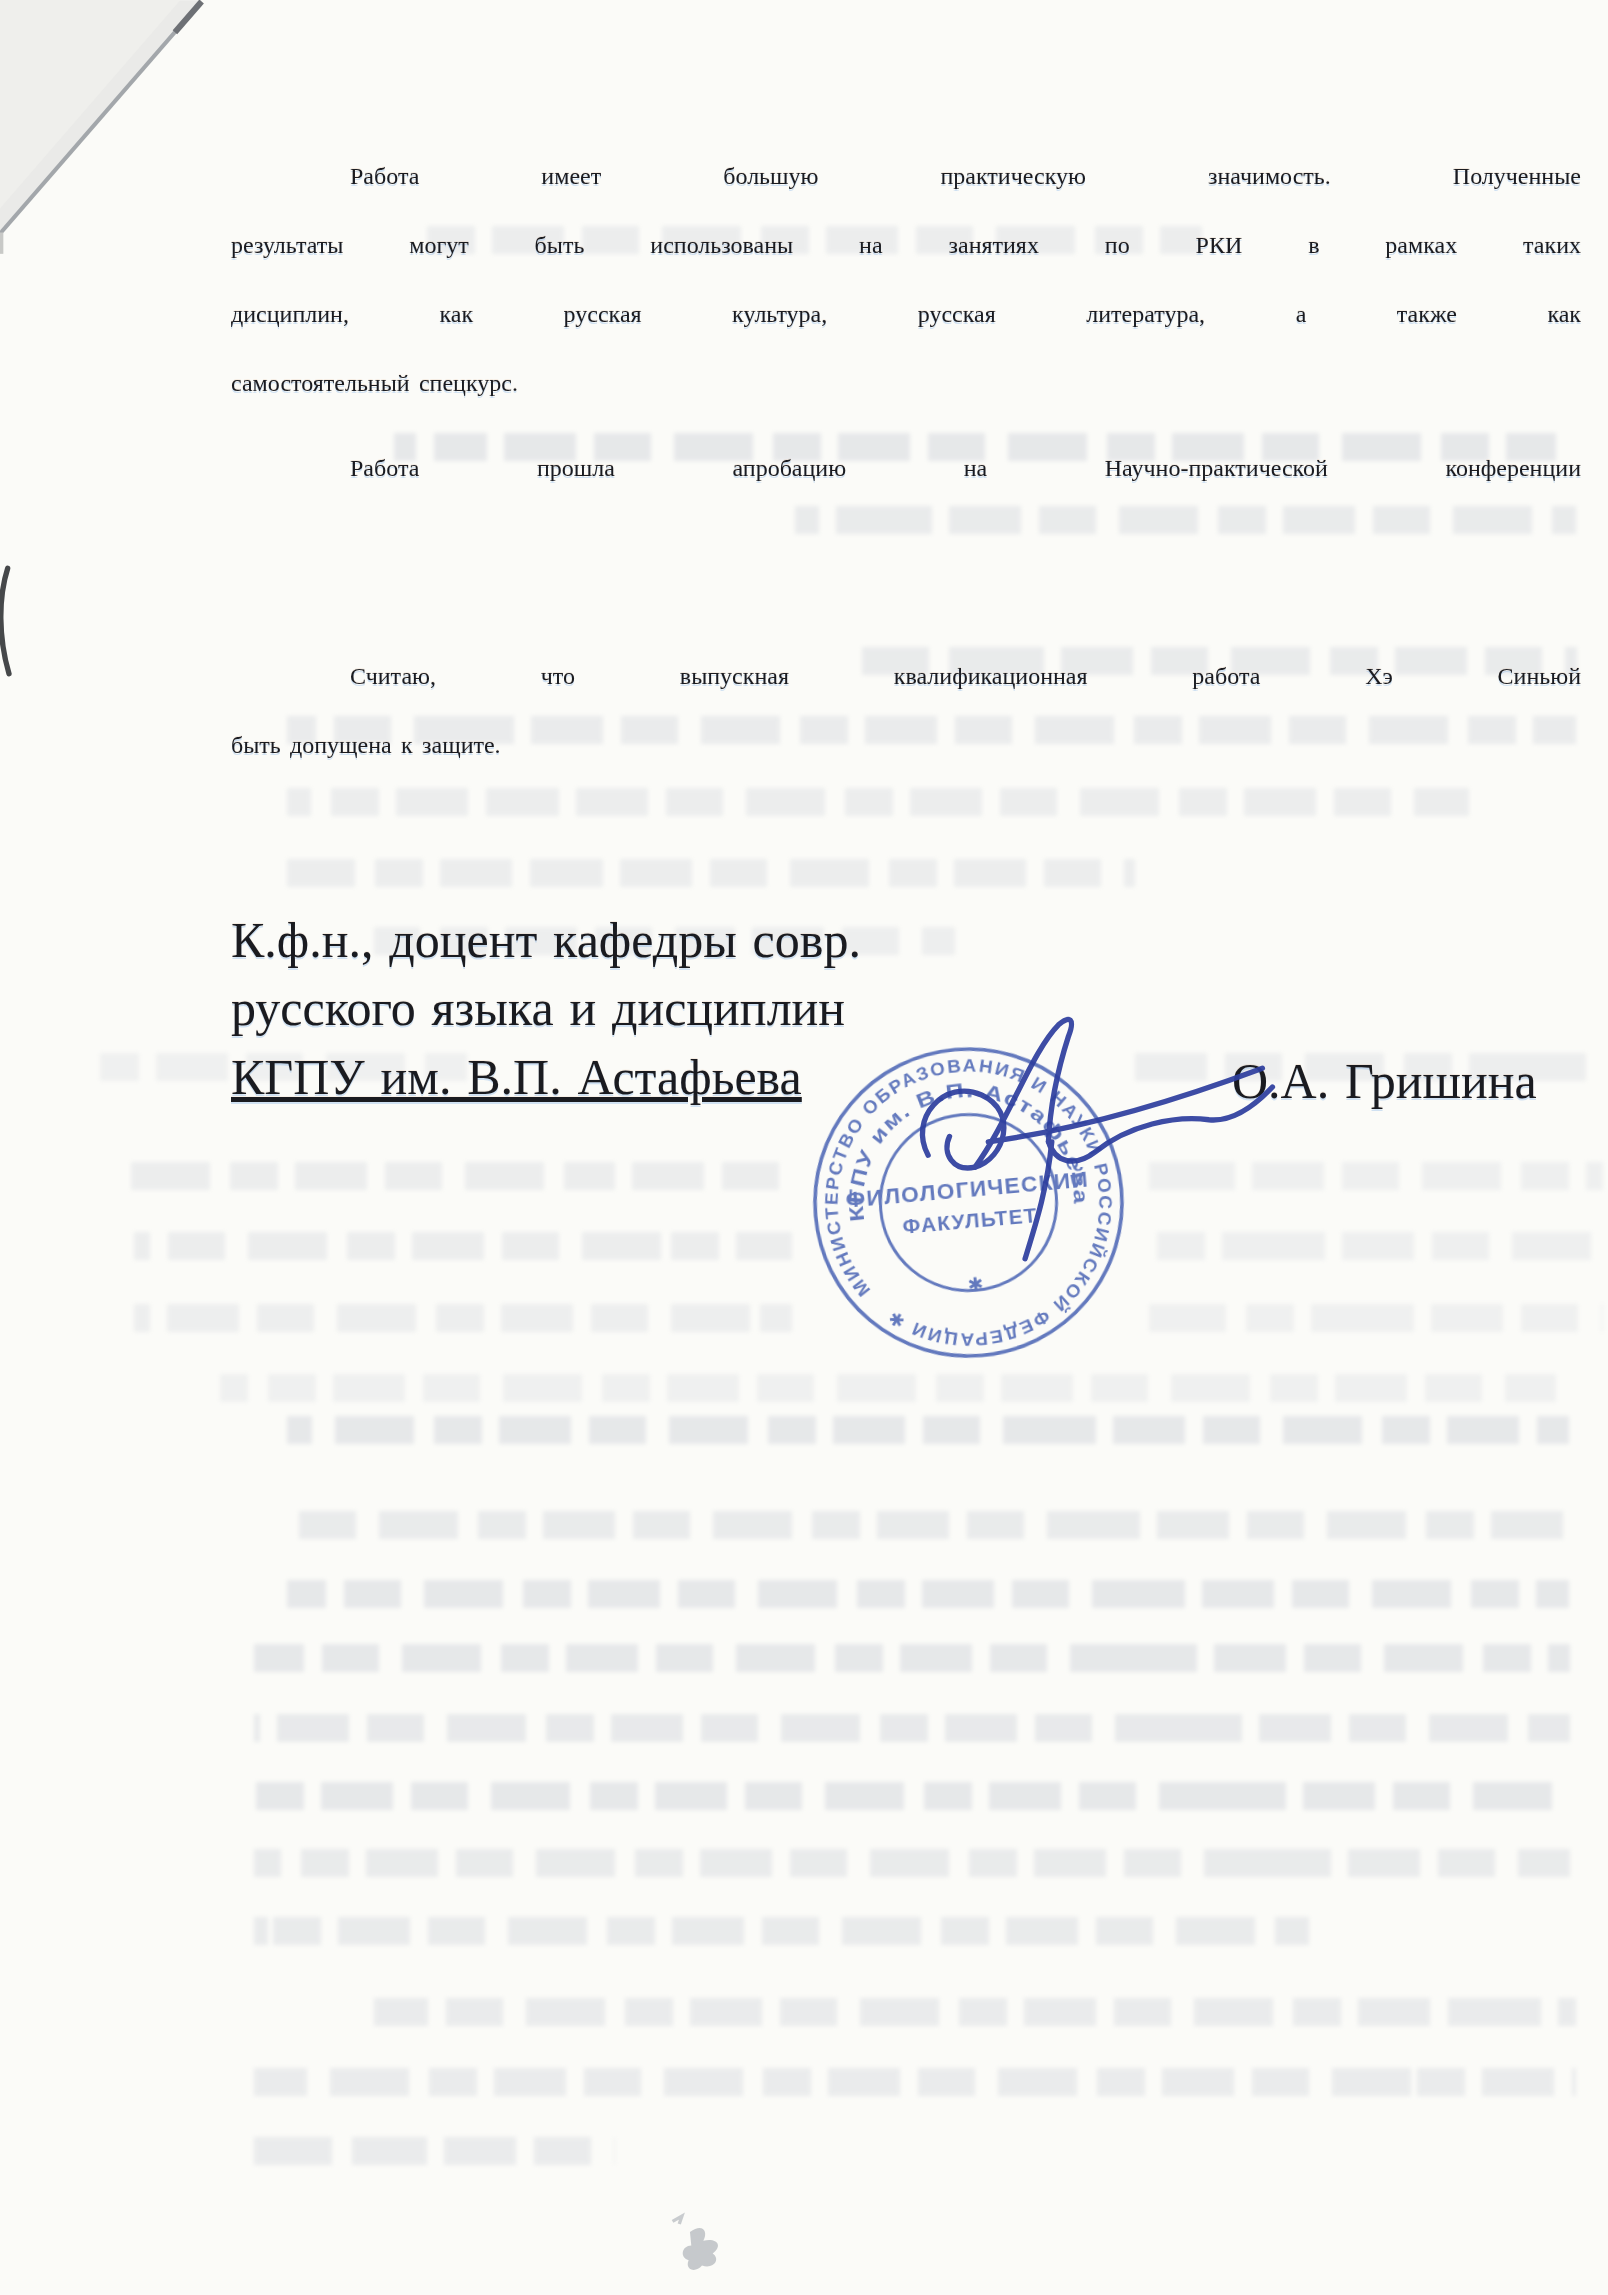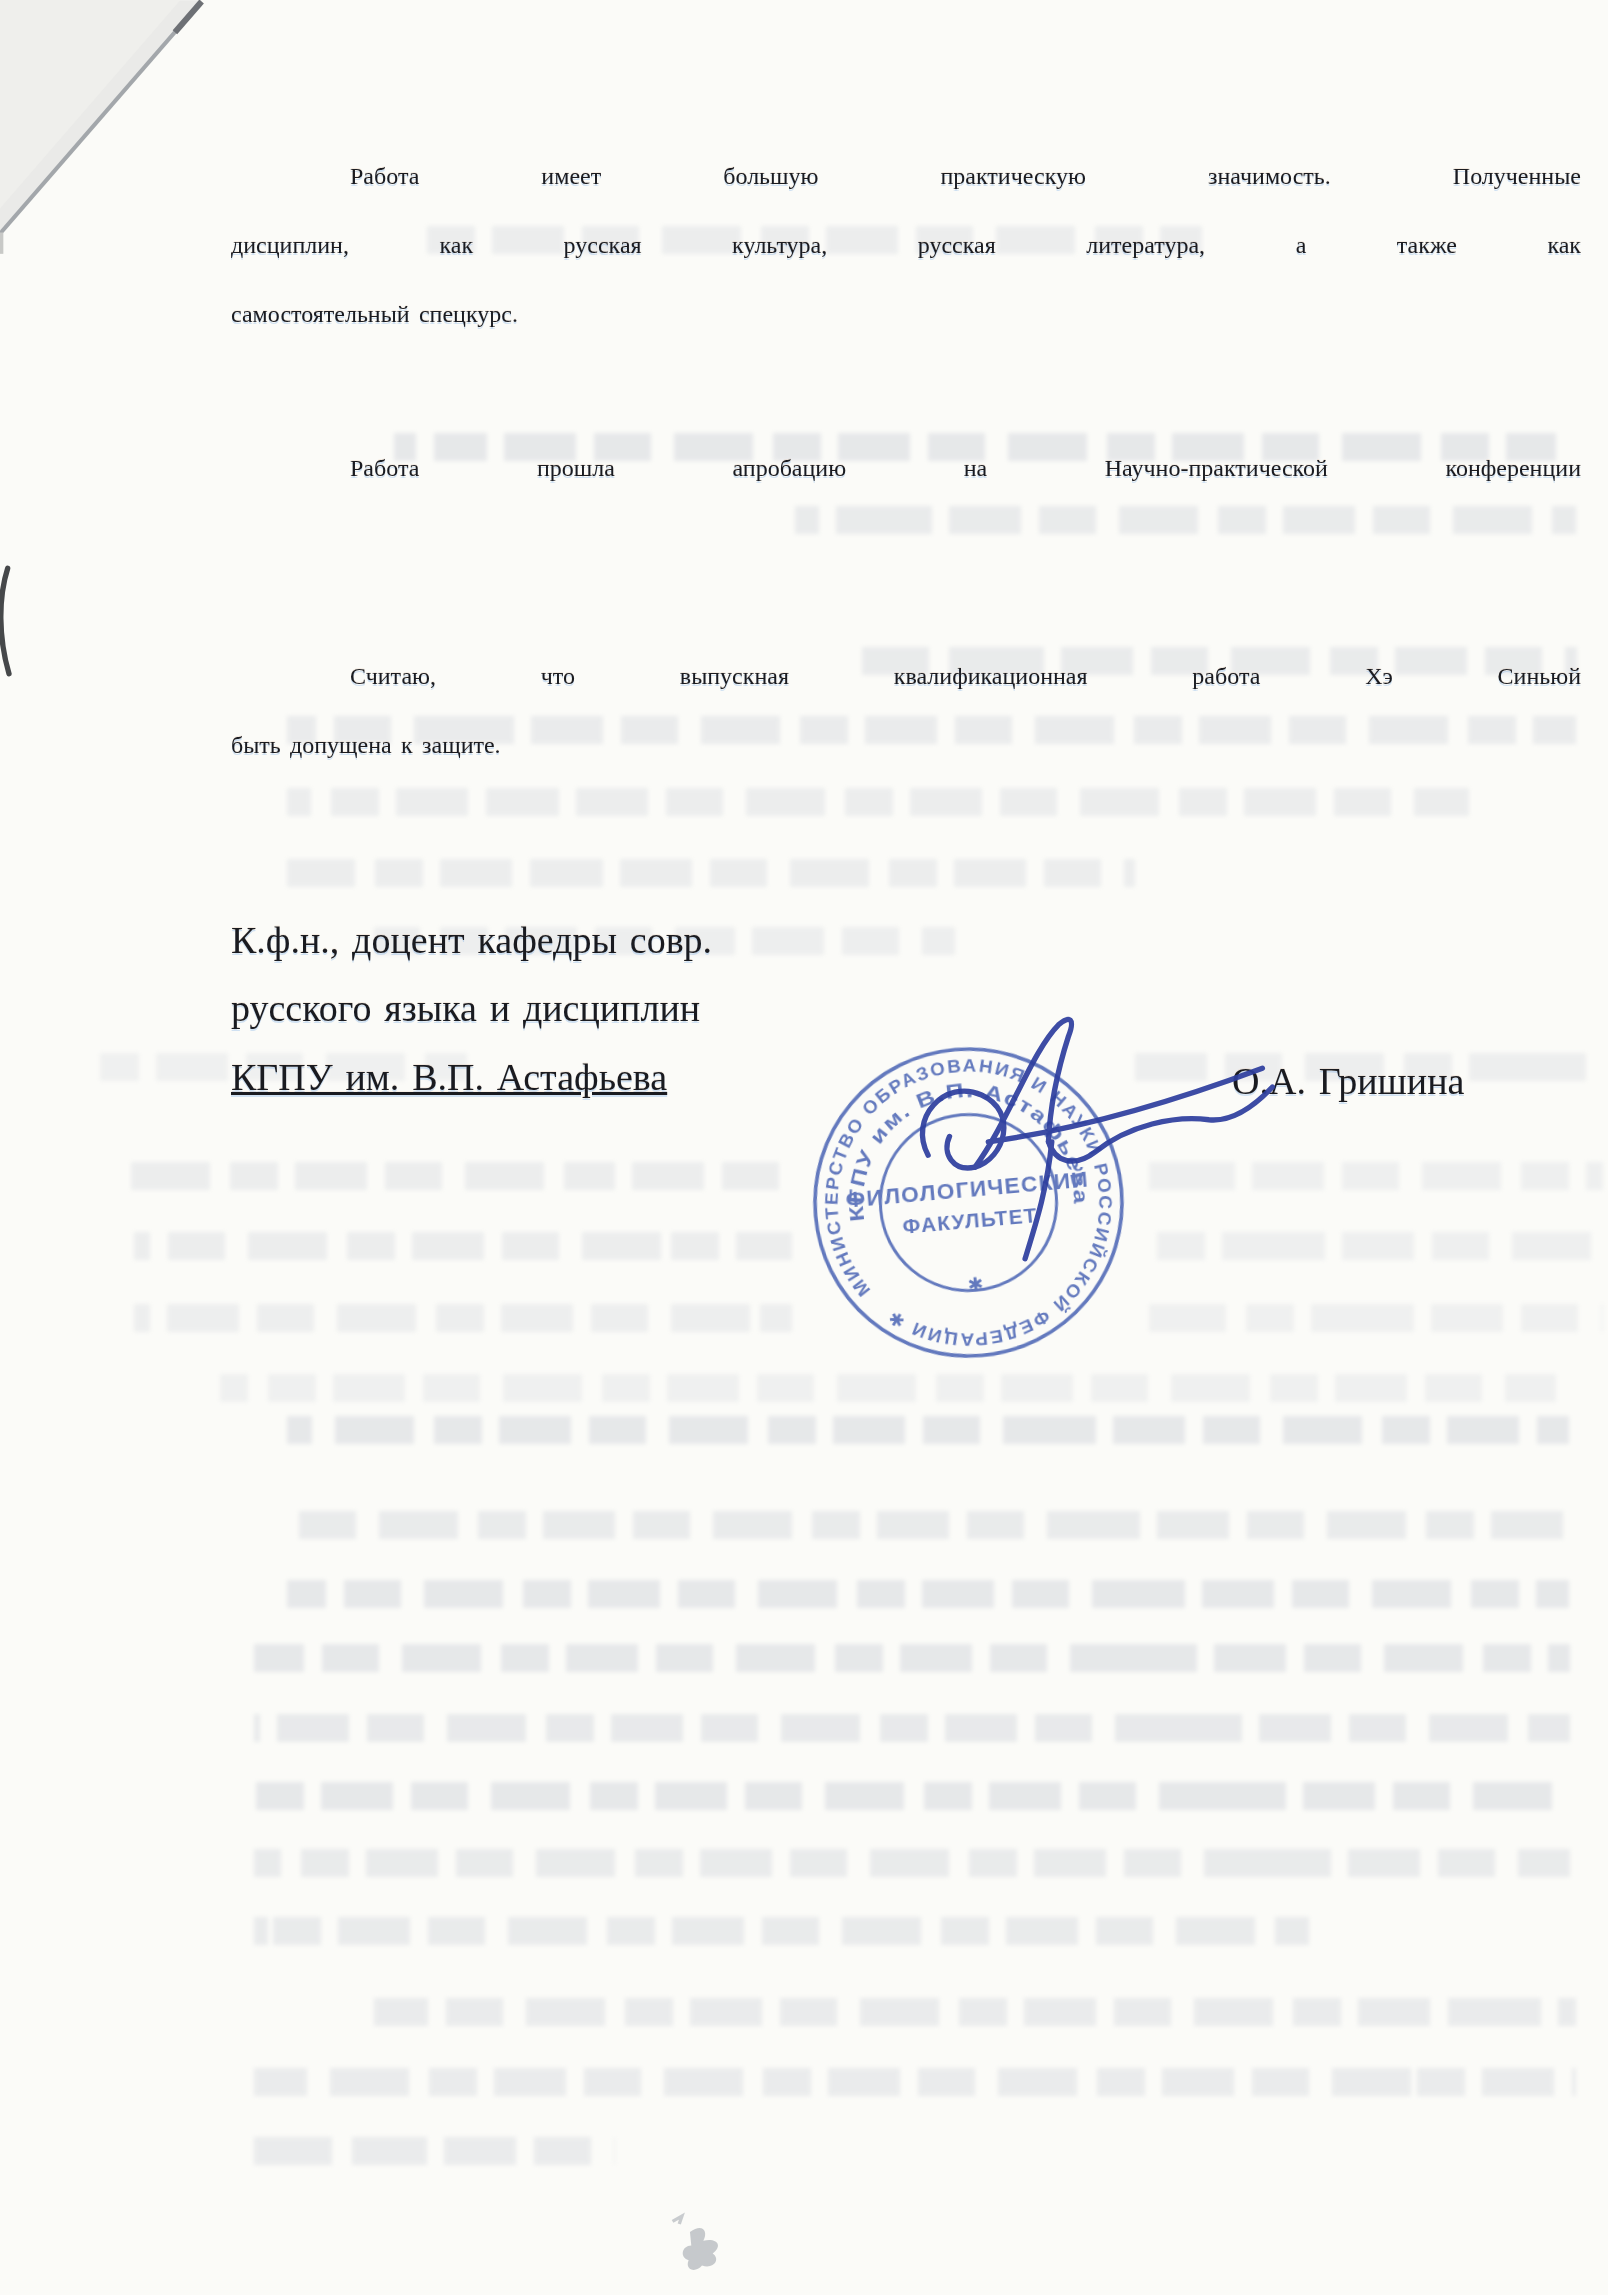--- a/index.html
+++ b/index.html
@@ -12,21 +12,21 @@
   .para{position:absolute;left:231px;width:1350px;color:#1a1b20;}
   .tline{
     height:69px;line-height:69px;font-size:24px;word-spacing:3.3px;
     white-space:nowrap;
     text-shadow:0 2px 0 rgba(110,165,230,0.30), 0 -0.7px 0 rgba(205,130,70,0.12);
   }
   .tline.just{white-space:normal;text-align:justify;text-align-last:justify;}
   .tline.ind{padding-left:119px;}
   .tline.ind.just{padding-left:0;text-indent:119px;}
   .sigline{
-    position:absolute;left:231px;height:69px;line-height:69px;font-size:38px;
+    position:absolute;left:231px;height:69px;line-height:69px;font-size:50px;
     color:#1a1b20;word-spacing:3.3px;white-space:nowrap;
     text-shadow:0 2px 0 rgba(110,165,230,0.30), 0 -0.7px 0 rgba(205,130,70,0.12);
   }
   .ghost{
     position:absolute;height:28px;color:#969eb2;filter:blur(2px);
     background-image:repeating-linear-gradient(90deg,
       currentColor 0 48px, transparent 48px 65px,
       currentColor 65px 137px, transparent 137px 155px,
       currentColor 155px 212px, transparent 212px 235px,
       currentColor 235px 314px, transparent 314px 334px);
@@ -78,20 +78,21 @@
     <line x1="0" y1="348" x2="0" y2="380" stroke="#c8c9c7" stroke-width="10"></line>
   </svg>
 
   <svg class="absvg" style="left:-2.7px;top:564px" width="20" height="114" viewBox="0 0 30 170">
     <path d="M16,6 C2,50 2,110 18,164" fill="none" stroke="#26282b" stroke-width="8" stroke-linecap="round" opacity="0.85"></path>
   </svg>
 
   <div id="paras">
       <div class="para" style="top: 142px;">
         <div class="tline just ind">Работа имеет большую практическую значимость. Полученные</div>
+        <div class="tline just">результаты могут быть использованы на занятиях по РКИ в рамках таких</div>
         <div class="tline just">дисциплин, как русская культура, русская литература, а также как</div>
         <div class="tline">самостоятельный спецкурс.</div>
       </div>
       <div class="para" style="top: 434px;">
         <div class="tline just ind">Работа прошла апробацию на Научно-практической конференции</div>
       </div>
       <div class="para" style="top: 642px;">
         <div class="tline just ind">Считаю, что выпускная квалификационная работа Хэ Синьюй</div>
         <div class="tline">быть допущена к защите.</div>
       </div>

